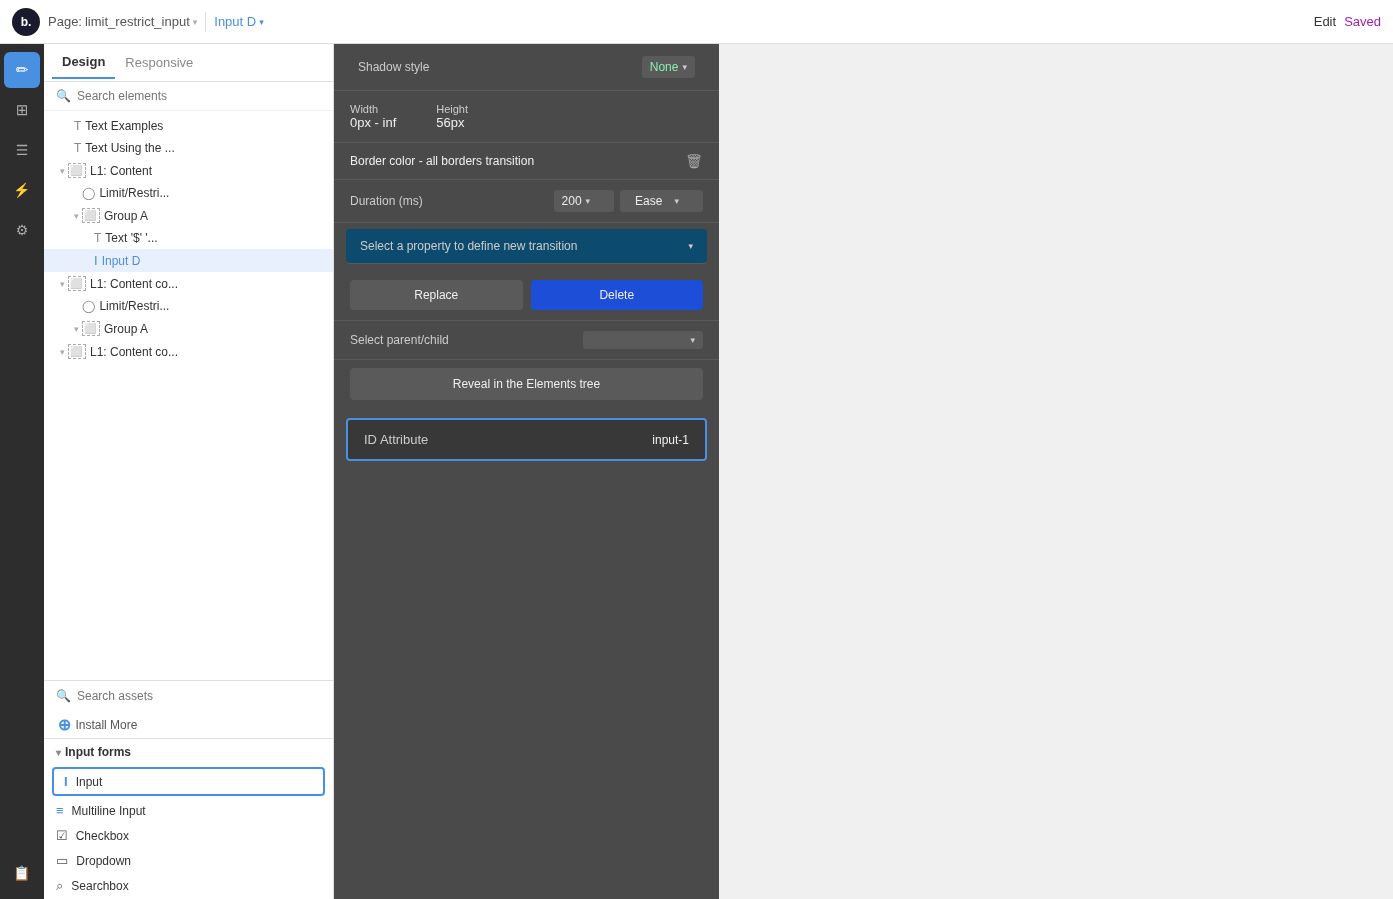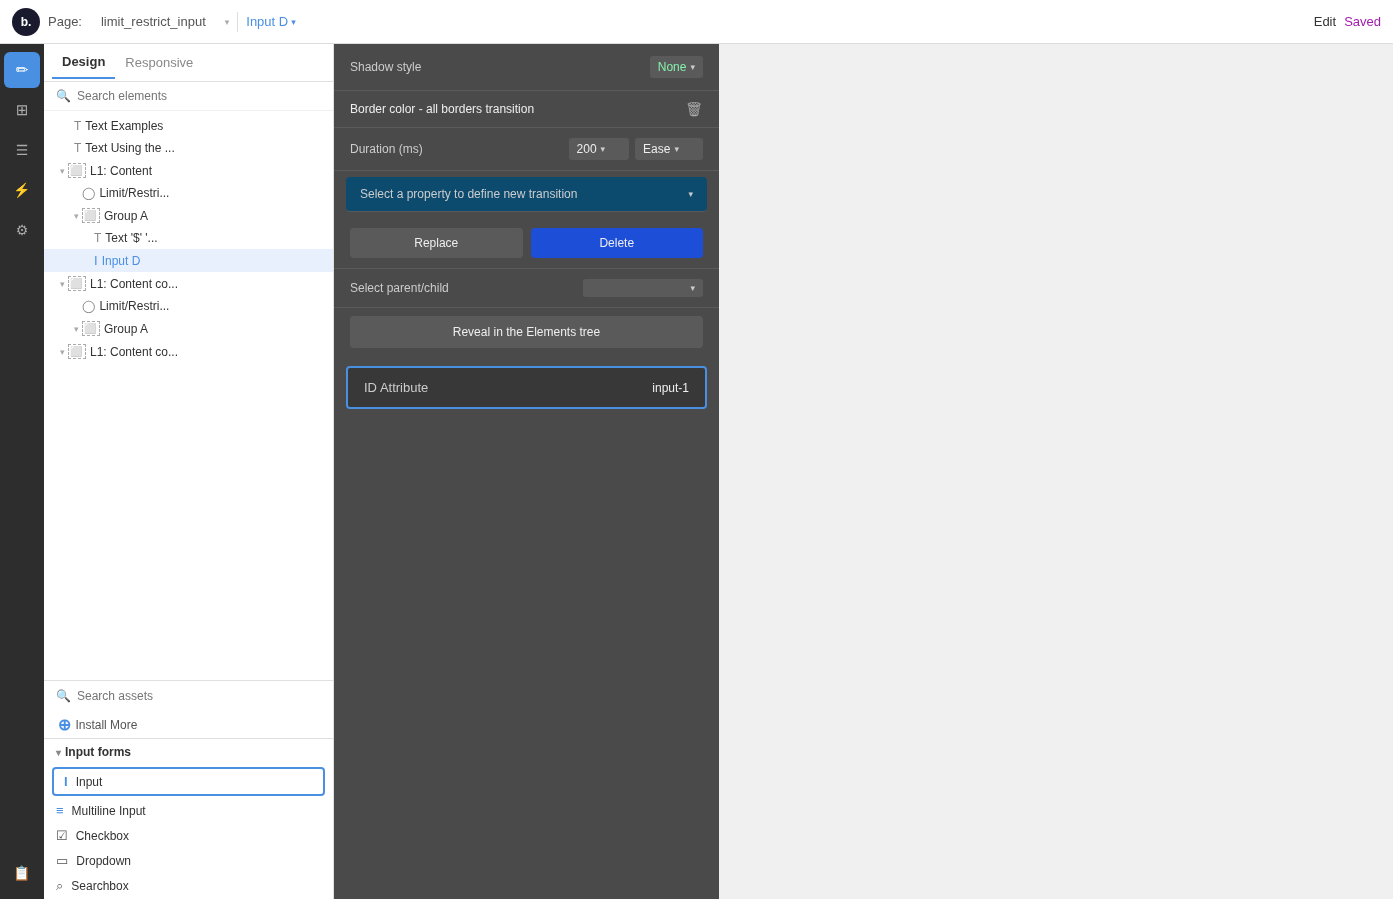--- a/index.html
+++ b/index.html
@@ -4,21 +4,21 @@
   <style>
     * { box-sizing: border-box; margin: 0; padding: 0; }
     body { font-family: -apple-system, BlinkMacSystemFont, 'Segoe UI', sans-serif; font-size: 13px; background: #f0f0f0; display: flex; height: 899px; overflow: hidden; }
 
   </style>
 </head>
 <body>
 
 <div style="position: fixed; top: 0; left: 0; right: 0; height: 44px; background: #fff; border-bottom: 1px solid #ddd; display: flex; align-items: center; padding: 0 12px; gap: 8px; z-index: 100;">
   <div style="width:28px;height:28px;border-radius:50%;background:#1a1a2e;display:flex;align-items:center;justify-content:center;color:white;font-size:12px;font-weight:bold;flex-shrink:0;">b.</div>
-  <div style="display:flex;align-items:center;gap:19px;font-size:13px;color:#555;cursor:pointer;">
+  <div style="display:flex;align-items:center;gap:3px;font-size:13px;color:#555;cursor:pointer;">
     <span>Page:</span>
     <span>limit_restrict_input</span>
     <span style="color:#aaa;font-size:9px;">▾</span>
   </div>
   <div style="width:1px;height:20px;background:#ddd;"></div>
   <div style="display:flex;align-items:center;gap:3px;font-size:13px;color:#4a90e2;cursor:pointer;">
     <span>Input D</span>
     <span style="color:#4a90e2;font-size:9px;">▾</span>
   </div>
   <div style="flex:1;"></div>
@@ -166,42 +166,52 @@
         </marker>
         <marker id="arr2" markerWidth="8" markerHeight="8" refX="4" refY="4" orient="auto">
           <path d="M0,0 L0,8 L8,4 Z" fill="#4a90e2"></path>
         </marker>
       </defs>
     </svg>
   </div>
 
   <div style="width:385px;background:#4a4a4a;display:flex;flex-direction:column;flex-shrink:0;overflow-y:auto;height:100%;">
 
-    <div style="display:flex;align-items:center;justify-content:space-between;padding:12px 16px;border-bottom:1px solid #5a5a5a;">
+    <div style="display:flex;align-items:center;justify-content:space-between;padding:12px 24px;border-bottom:1px solid #5a5a5a;">
       <span style="color:#ccc;font-size:12px;">Shadow style</span>
       <div style="display:flex;align-items:center;gap:4px;background:#5a5a5a;padding:4px 8px;border-radius:3px;cursor:pointer;">
         <span style="color:#86efac;font-size:12px;">None</span>
         <span style="color:#ccc;font-size:9px;">▾</span>
       </div>
     </div>
 
+    <div style="display:flex;padding:12px 16px;gap:40px;border-bottom:1px solid #5a5a5a;">
+      <div>
+        <div style="color:#ccc;font-size:11px;">Width</div>
+        <div style="color:#eee;font-size:13px;">0px - inf</div>
+      </div>
+      <div>
+        <div style="color:#ccc;font-size:11px;">Height</div>
+        <div style="color:#eee;font-size:13px;">56px</div>
+      </div>
+    </div>
 
     <div style="display:flex;align-items:center;justify-content:space-between;padding:10px 16px;border-bottom:1px solid #5a5a5a;">
       <span style="color:#eee;font-size:12px;">Border color - all borders transition</span>
       <span style="color:#aaa;font-size:14px;cursor:pointer;">🗑</span>
     </div>
 
     <div style="display:flex;align-items:center;gap:8px;padding:10px 16px;border-bottom:1px solid #5a5a5a;">
       <span style="color:#ccc;font-size:12px;flex:1;">Duration (ms)</span>
       <div style="display:flex;align-items:center;gap:6px;">
         <div style="background:#5a5a5a;color:#eee;font-size:12px;padding:4px 24px 4px 8px;border-radius:3px;cursor:pointer;position:relative;display:inline-flex;align-items:center;gap:4px;">
           <span>200</span>
           <span style="color:#ccc;font-size:9px;">▾</span>
         </div>
-        <div style="background:#5a5a5a;color:#eee;font-size:12px;padding:4px 24px 4px 8px;border-radius:3px;cursor:pointer;display:inline-flex;align-items:center;gap:4px;">
+        <div style="background:#5a5a5a;color:#eee;font-size:12px;padding:4px 24px 4px 15px;border-radius:3px;cursor:pointer;display:inline-flex;align-items:center;gap:12px;">
           <span>Ease</span>
           <span style="color:#ccc;font-size:9px;">▾</span>
         </div>
       </div>
     </div>
 
     <div style="display:flex;align-items:center;justify-content:space-between;padding:10px 14px;border-bottom:1px solid #5a5a5a;margin:6px 12px;border-radius:4px;background:#0c4a6e;cursor:pointer;">
       <span style="color:#ccc;font-size:12px;">Select a property to define new transition</span>
       <span style="color:#ccc;font-size:9px;">▾</span>
     </div>

